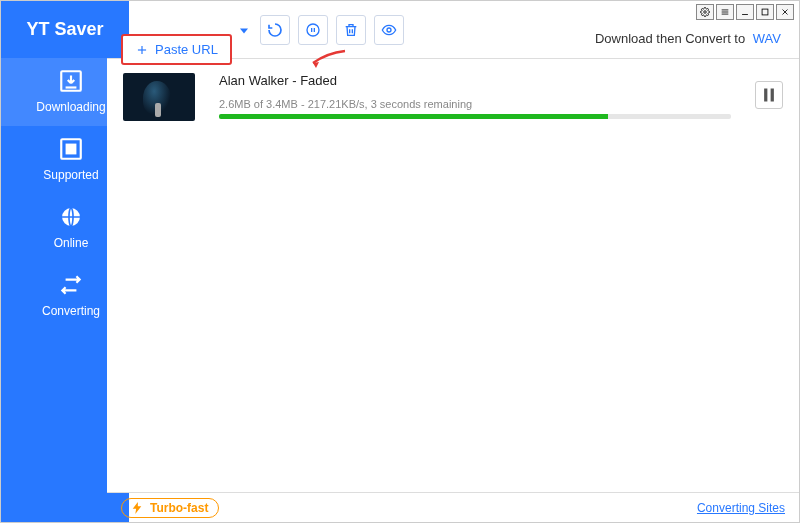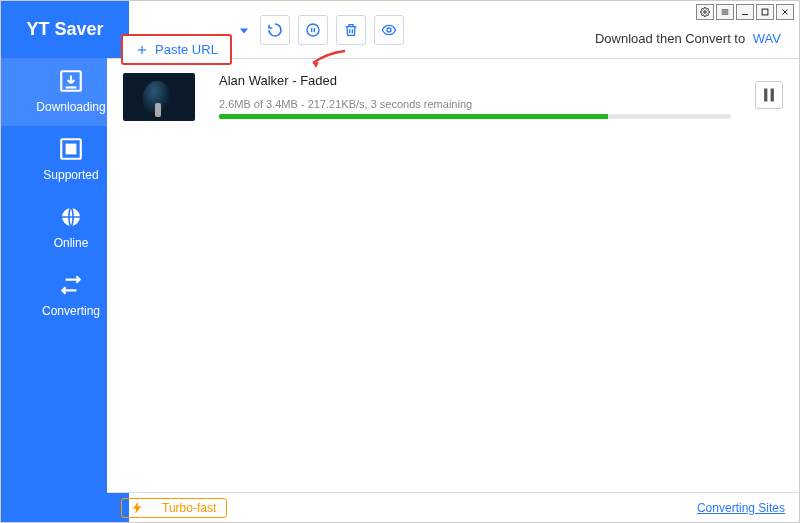--- a/index.html
+++ b/index.html
@@ -27,21 +27,21 @@
 .thumb { width: 72px; height: 48px; background: #0a1a2a; border-radius: 2px; position: relative; overflow: hidden; }
 .thumb::before { content:''; position:absolute; left:20px; top:8px; width:28px; height:34px; background: radial-gradient(ellipse at 40% 30%, #2a5a7a 0%, #0a1a2a 70%); border-radius: 50% 50% 40% 40%; }
 .thumb::after { content:''; position:absolute; left:32px; bottom:4px; width:6px; height:14px; background:#aaa; border-radius:2px; }
 .dl-info { flex: 1; }
 .dl-title { font-size: 13px; color: #222; margin-bottom: 10px; }
 .dl-meta { font-size: 11px; color: #888; margin-bottom: 4px; }
 .progress { width: 100%; height: 5px; background: #e6e6e6; border-radius: 2px; overflow: hidden; }
 .progress-fill { height: 100%; background: #1fb81f; width: 76%; }
 .pause-btn { width: 28px; height: 28px; border: 1px solid #ccc; border-radius: 3px; display: flex; align-items: center; justify-content: center; cursor: pointer; color: #555; margin-top: 8px; }
 .footer { height: 30px; border-top: 1px solid #ddd; display: flex; align-items: center; padding: 0 14px; font-size: 12px; }
-.turbo { border: 1px solid #f90; border-radius: 3px; padding: 2px 10px; color: #f90; display: flex; align-items: center; gap: 20px; cursor: pointer; }
+.turbo { border: 1px solid #f90; border-radius: 10px; padding: 2px 10px; color: #f90; display: flex; align-items: center; gap: 8px; cursor: pointer; font-weight: bold; }
 .footer-link { margin-left: auto; color: #2878ff; text-decoration: underline; cursor: pointer; }
 </style>
 </head>
 <body>
 
 <div class="titlebar">
   <div class="win-btn">
       <svg viewBox="0 0 24 24" fill="none" stroke="currentColor" stroke-width="2">
         <circle cx="12" cy="12" r="3"></circle>
         <path d="M19.4 15a1.65 1.65 0 00.33 1.82l.06.06a2 2 0 01-2.83 2.83l-.06-.06a1.65 1.65 0 00-1.82-.33 1.65 1.65 0 00-1 1.51V21a2 2 0 01-4 0v-.09a1.65 1.65 0 00-1-1.51 1.65 1.65 0 00-1.82.33l-.06.06a2 2 0 01-2.83-2.83l.06-.06a1.65 1.65 0 00.33-1.82 1.65 1.65 0 00-1.51-1H3a2 2 0 010-4h.09a1.65 1.65 0 001.51-1 1.65 1.65 0 00-.33-1.82l-.06-.06a2 2 0 012.83-2.83l.06.06a1.65 1.65 0 001.82.33h0a1.65 1.65 0 001-1.51V3a2 2 0 014 0v.09a1.65 1.65 0 001 1.51 1.65 1.65 0 001.82-.33l.06-.06a2 2 0 012.83 2.83l-.06.06a1.65 1.65 0 00-.33 1.82v0a1.65 1.65 0 001.51 1H21a2 2 0 010 4h-.09a1.65 1.65 0 00-1.51 1z"></path>

